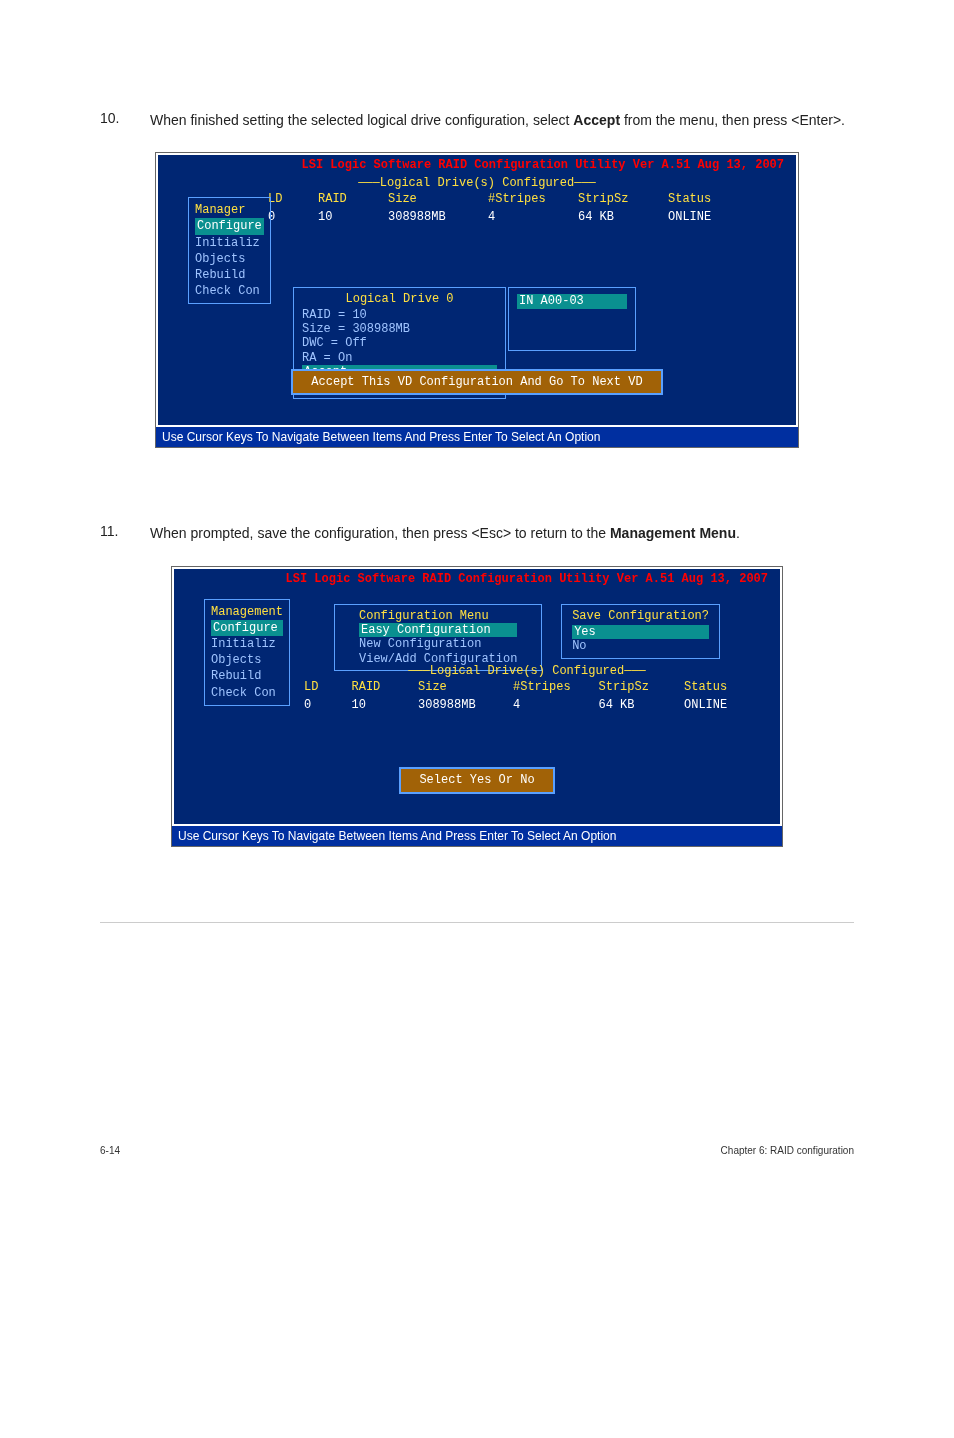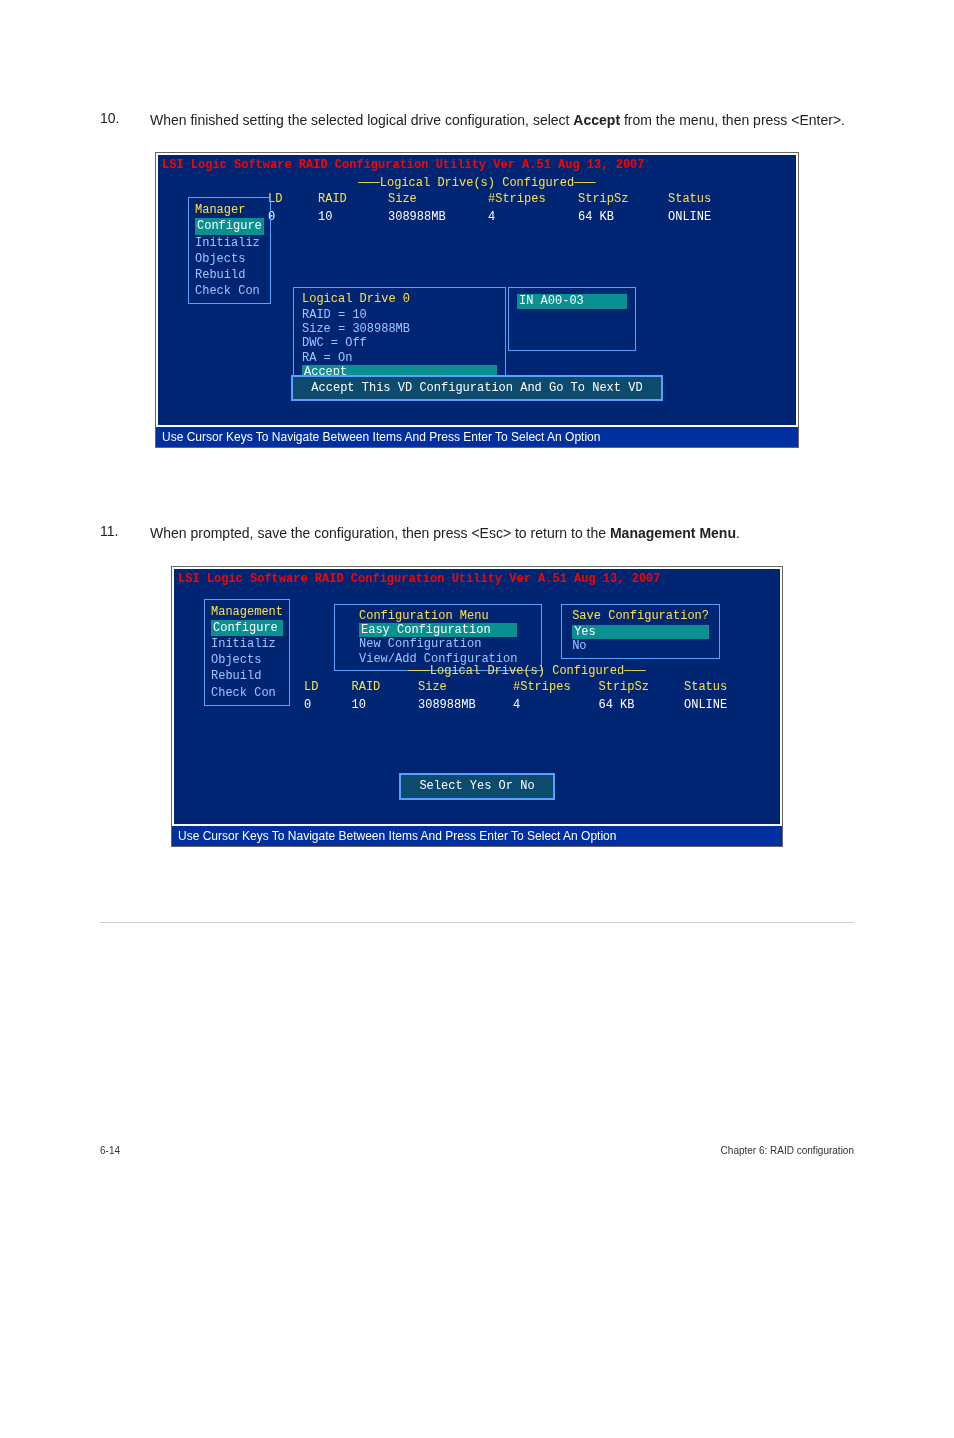--- a/index.html
+++ b/index.html
@@ -4,37 +4,37 @@
 <style>
 body{margin:0;background:#fff;font-family:Arial,Helvetica,sans-serif;font-size:14px;color:#222;width:954px}
 .page{padding:110px 100px 0 100px}
 .para{display:flex;margin-bottom:22px}
 .num{width:50px;flex-shrink:0}
 .txt{line-height:1.45}
 b{font-weight:bold}
 .shot{margin:0 auto 75px auto;border:1px solid #666}
 .tb{background:#fff;padding:2px}
 .tb-in{background:#002673;color:#fff;font-family:Menlo,Consolas,'Courier New',monospace;font-size:12px;line-height:1.2;position:relative}
-.titlebar{color:#f00;text-align:left;padding:3px 4px;font-weight:bold}
+.titlebar{color:#f00;text-align:right;padding:3px 12px;font-weight:bold}
 .hdr{color:#ffe040;display:flex;padding:2px 0 2px 110px}
 .hdr span{display:inline-block}
 .row{color:#fff;display:flex;padding:2px 0 2px 110px}
 .row span,.hdr span{display:inline-block}
 .c1{width:50px}.c2{width:70px}.c3{width:100px}.c4{width:90px}.c5{width:90px}.c6{width:80px}
 .boxleft{position:absolute;left:30px;top:42px;border:1px solid #5aa0ff;padding:4px 6px;color:#9fc4ff;font-size:12px;line-height:1.35}
 .boxleft div{white-space:nowrap}
 .hl{background:#0a9090;color:#fff;padding:0 2px}
 .cfgmenu{position:absolute;left:160px;top:35px;border:1px solid #5aa0ff;padding:4px 24px;color:#9fc4ff;background:#002673}
 .cfgmenu div{white-space:nowrap}
 .savebox{position:absolute;right:60px;top:35px;border:1px solid #5aa0ff;padding:4px 10px;color:#9fc4ff;background:#002673}
 .savebox .t{color:#ffe040;text-align:left;margin-bottom:2px}
 .ldbox{position:absolute;left:135px;top:132px;border:1px solid #5aa0ff;padding:4px 8px;color:#9fc4ff;background:#002673;min-width:195px}
-.ldbox .t{color:#ffe040;margin-bottom:1px}
+.ldbox .t{color:#ffe040;text-align:center;margin-bottom:1px}
 .a00{position:absolute;left:350px;top:132px;border:1px solid #5aa0ff;padding:6px 8px;color:#9fc4ff;background:#002673;width:110px;height:50px}
-.acceptbar{border:2px solid #5aa0ff;padding:4px 18px;color:#fff;text-align:center;margin:16px auto;display:table;background:#0c4a6e}
+.acceptbar{border:2px solid #5aa0ff;padding:4px 18px;color:#fff;text-align:center;margin:22px auto;display:table;background:#a16207}
 .statusb{background:#002fa0;color:#fff;padding:3px 6px;font-size:12px}
 .grid-title{color:#ffe040;text-align:center}
 .foot{position:absolute;bottom:28px;left:0;right:0;display:flex;justify-content:space-between;padding:0 100px;font-size:10px;color:#333}
 .sep{border:none;border-top:1px solid #ccc;margin:0 100px}
 .relwrap{position:relative;height:1184px}
 .s1{width:642px}
 .s2{width:610px}
 .ycent{color:#ffe040}
 </style>
 </head>

